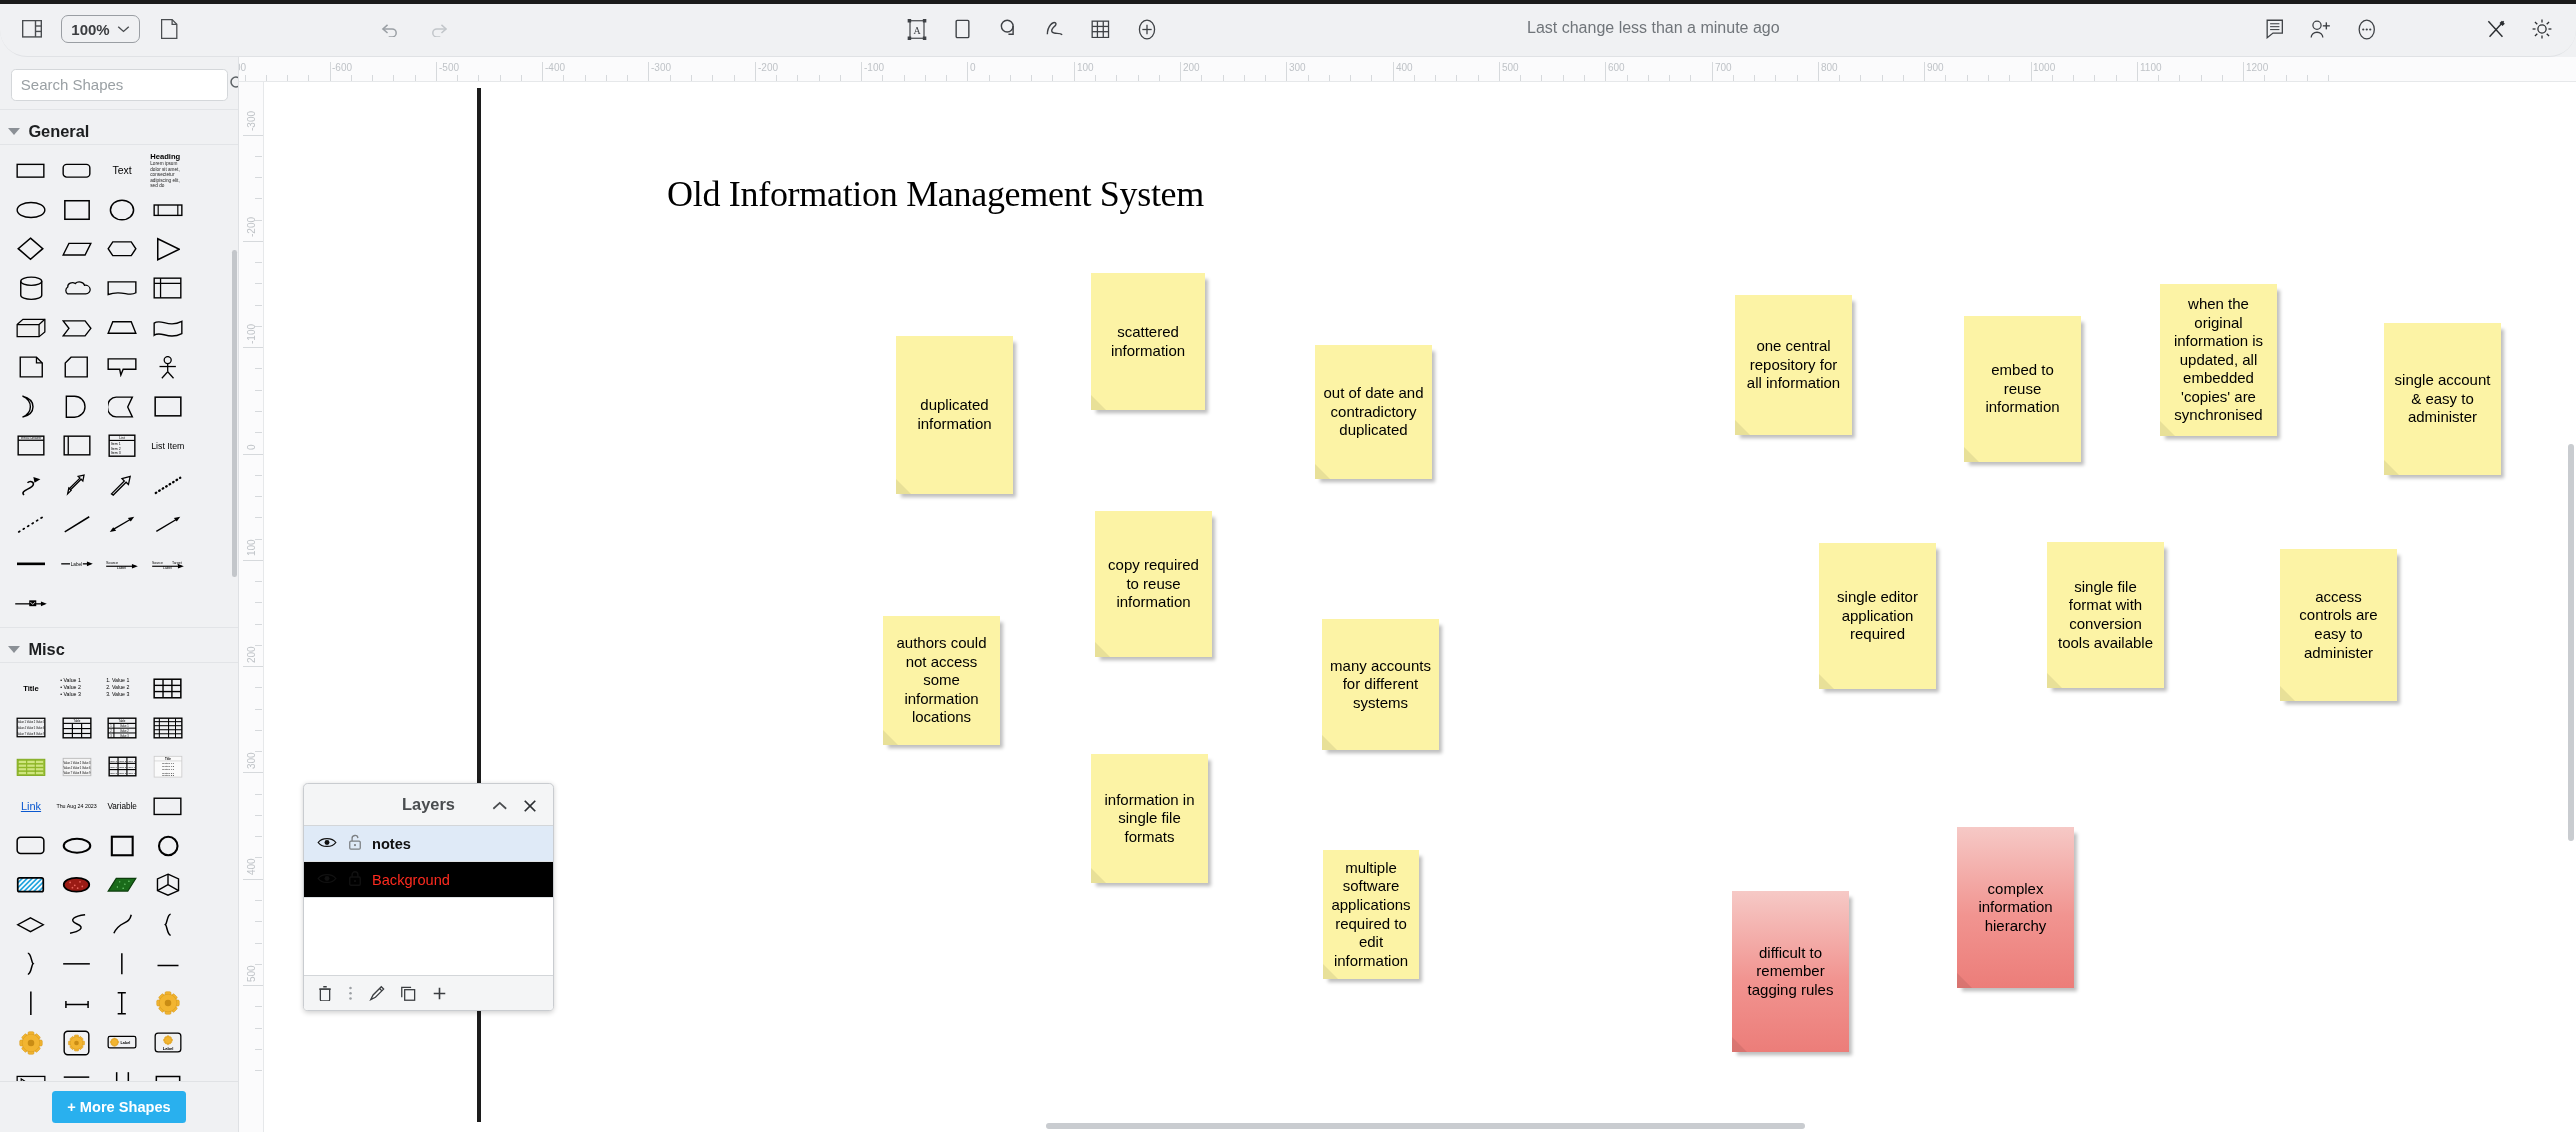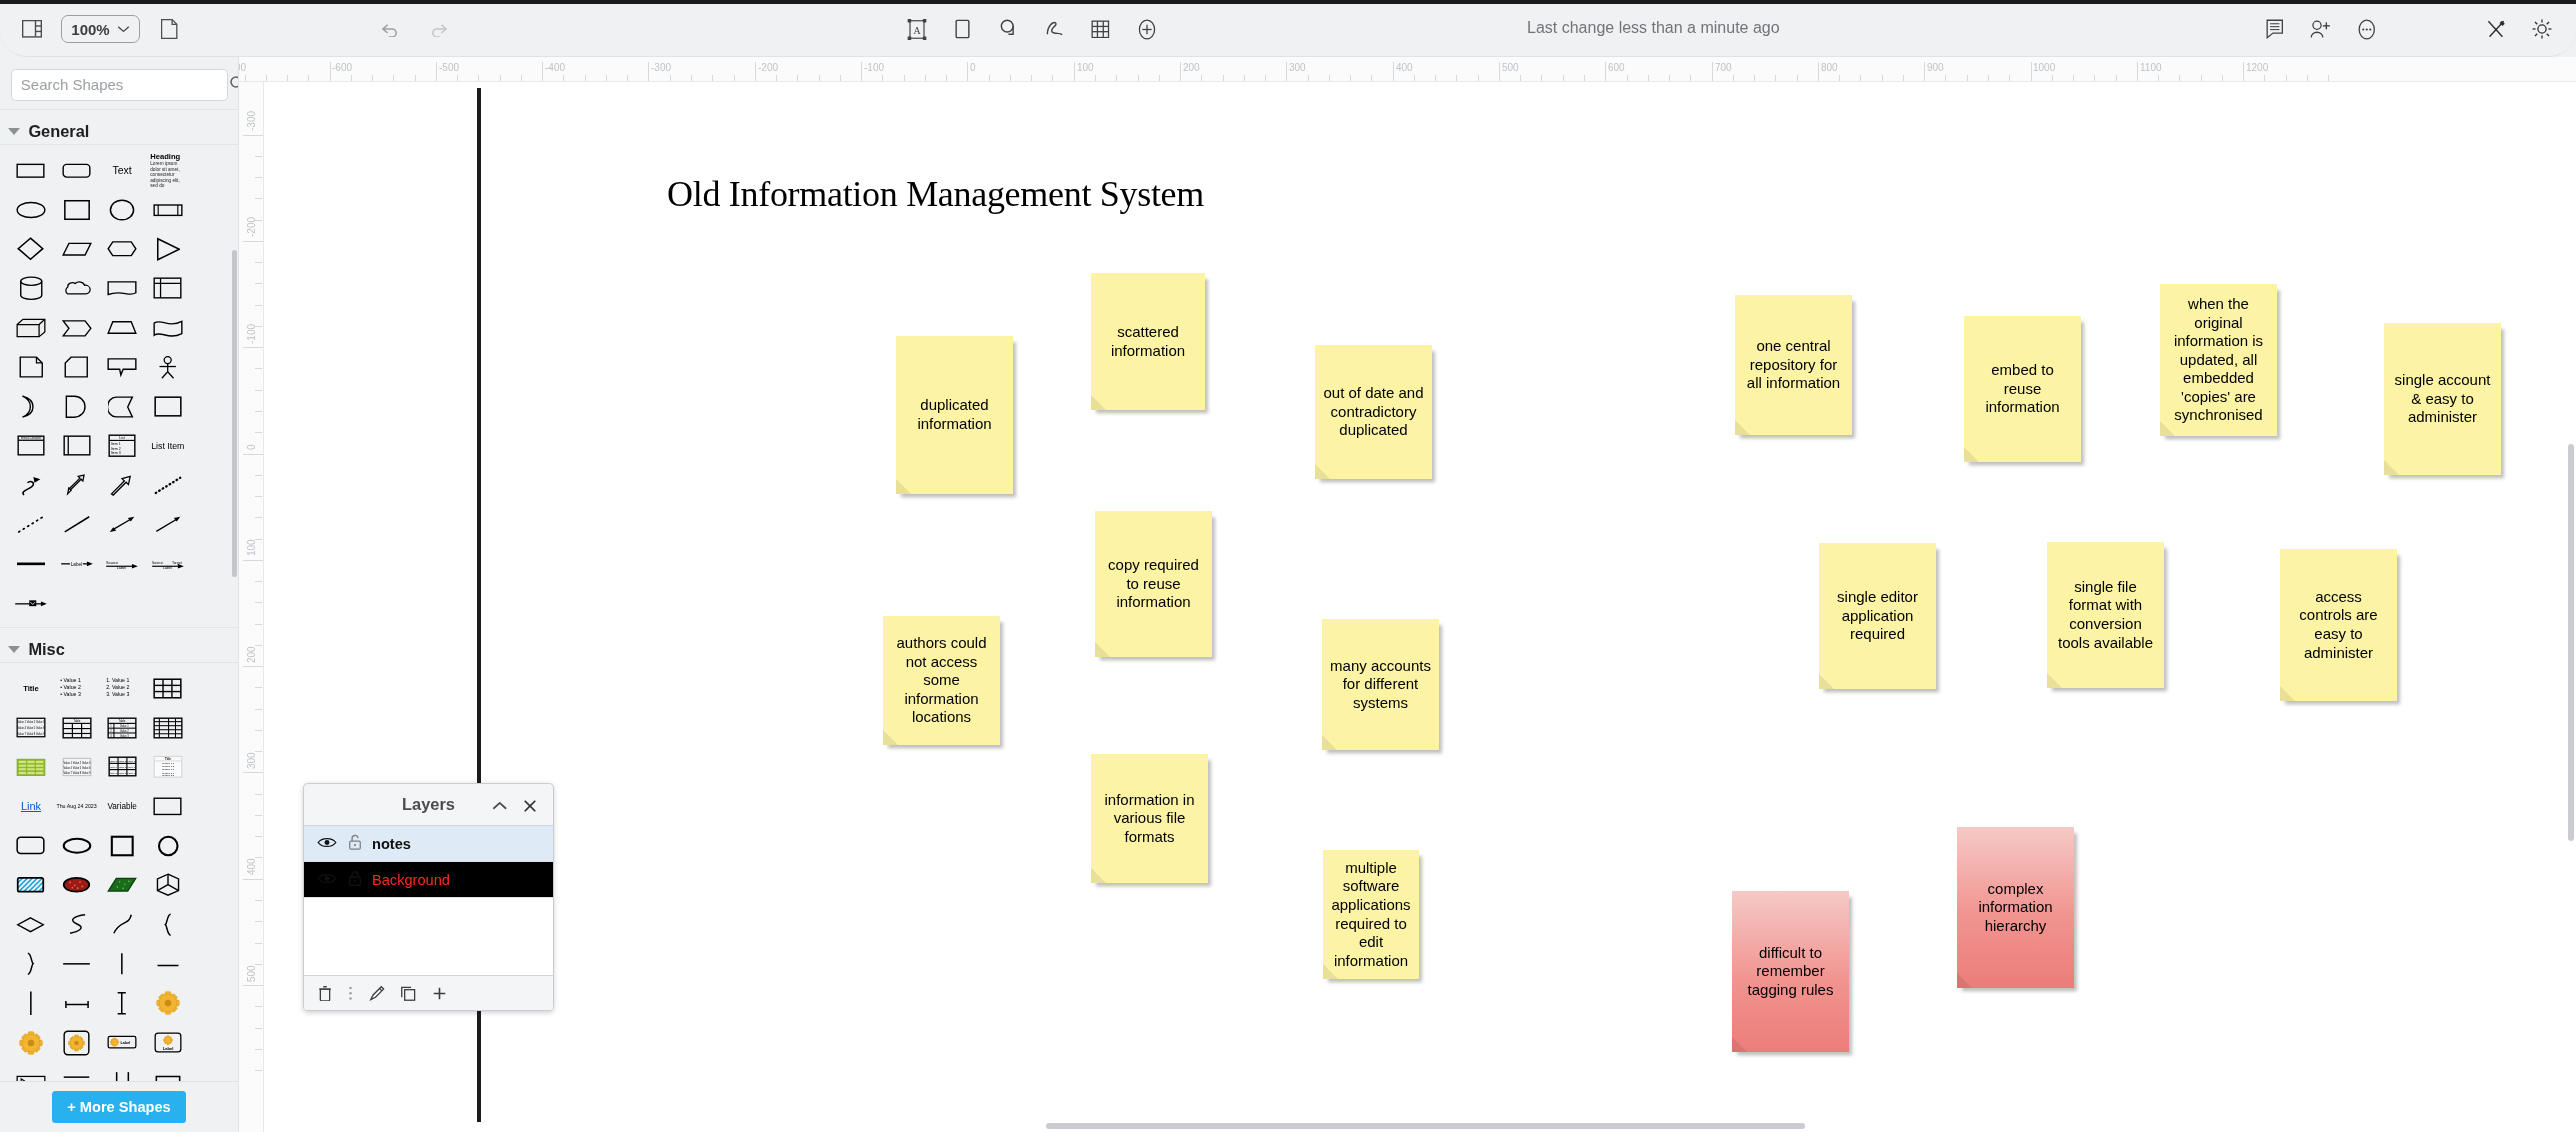--- a/index.html
+++ b/index.html
@@ -1158,21 +1158,21 @@
         <div class="note yellow" style="left: 831px; top: 429px; width: 117px; height: 146px;">
           <div class="txt">copy required to reuse information</div>
         </div>
         <div class="note yellow" style="left: 619px; top: 534px; width: 117px; height: 129px;">
           <div class="txt">authors could not access some information locations</div>
         </div>
         <div class="note yellow" style="left: 1058px; top: 537px; width: 117px; height: 131px;">
           <div class="txt">many accounts for different systems</div>
         </div>
         <div class="note yellow" style="left: 827px; top: 672px; width: 117px; height: 129px;">
-          <div class="txt">information in various file formats</div>
+          <div class="txt">information in single file formats</div>
         </div>
         <div class="note yellow" style="left: 1059px; top: 768px; width: 96px; height: 129px;">
           <div class="txt">multiple software applications required to edit information</div>
         </div>
         <div class="note yellow" style="left: 1471px; top: 213px; width: 117px; height: 140px;">
           <div class="txt">one central repository for all information</div>
         </div>
         <div class="note yellow" style="left: 1700px; top: 234px; width: 117px; height: 146px;">
           <div class="txt">embed to reuse information</div>
         </div>

